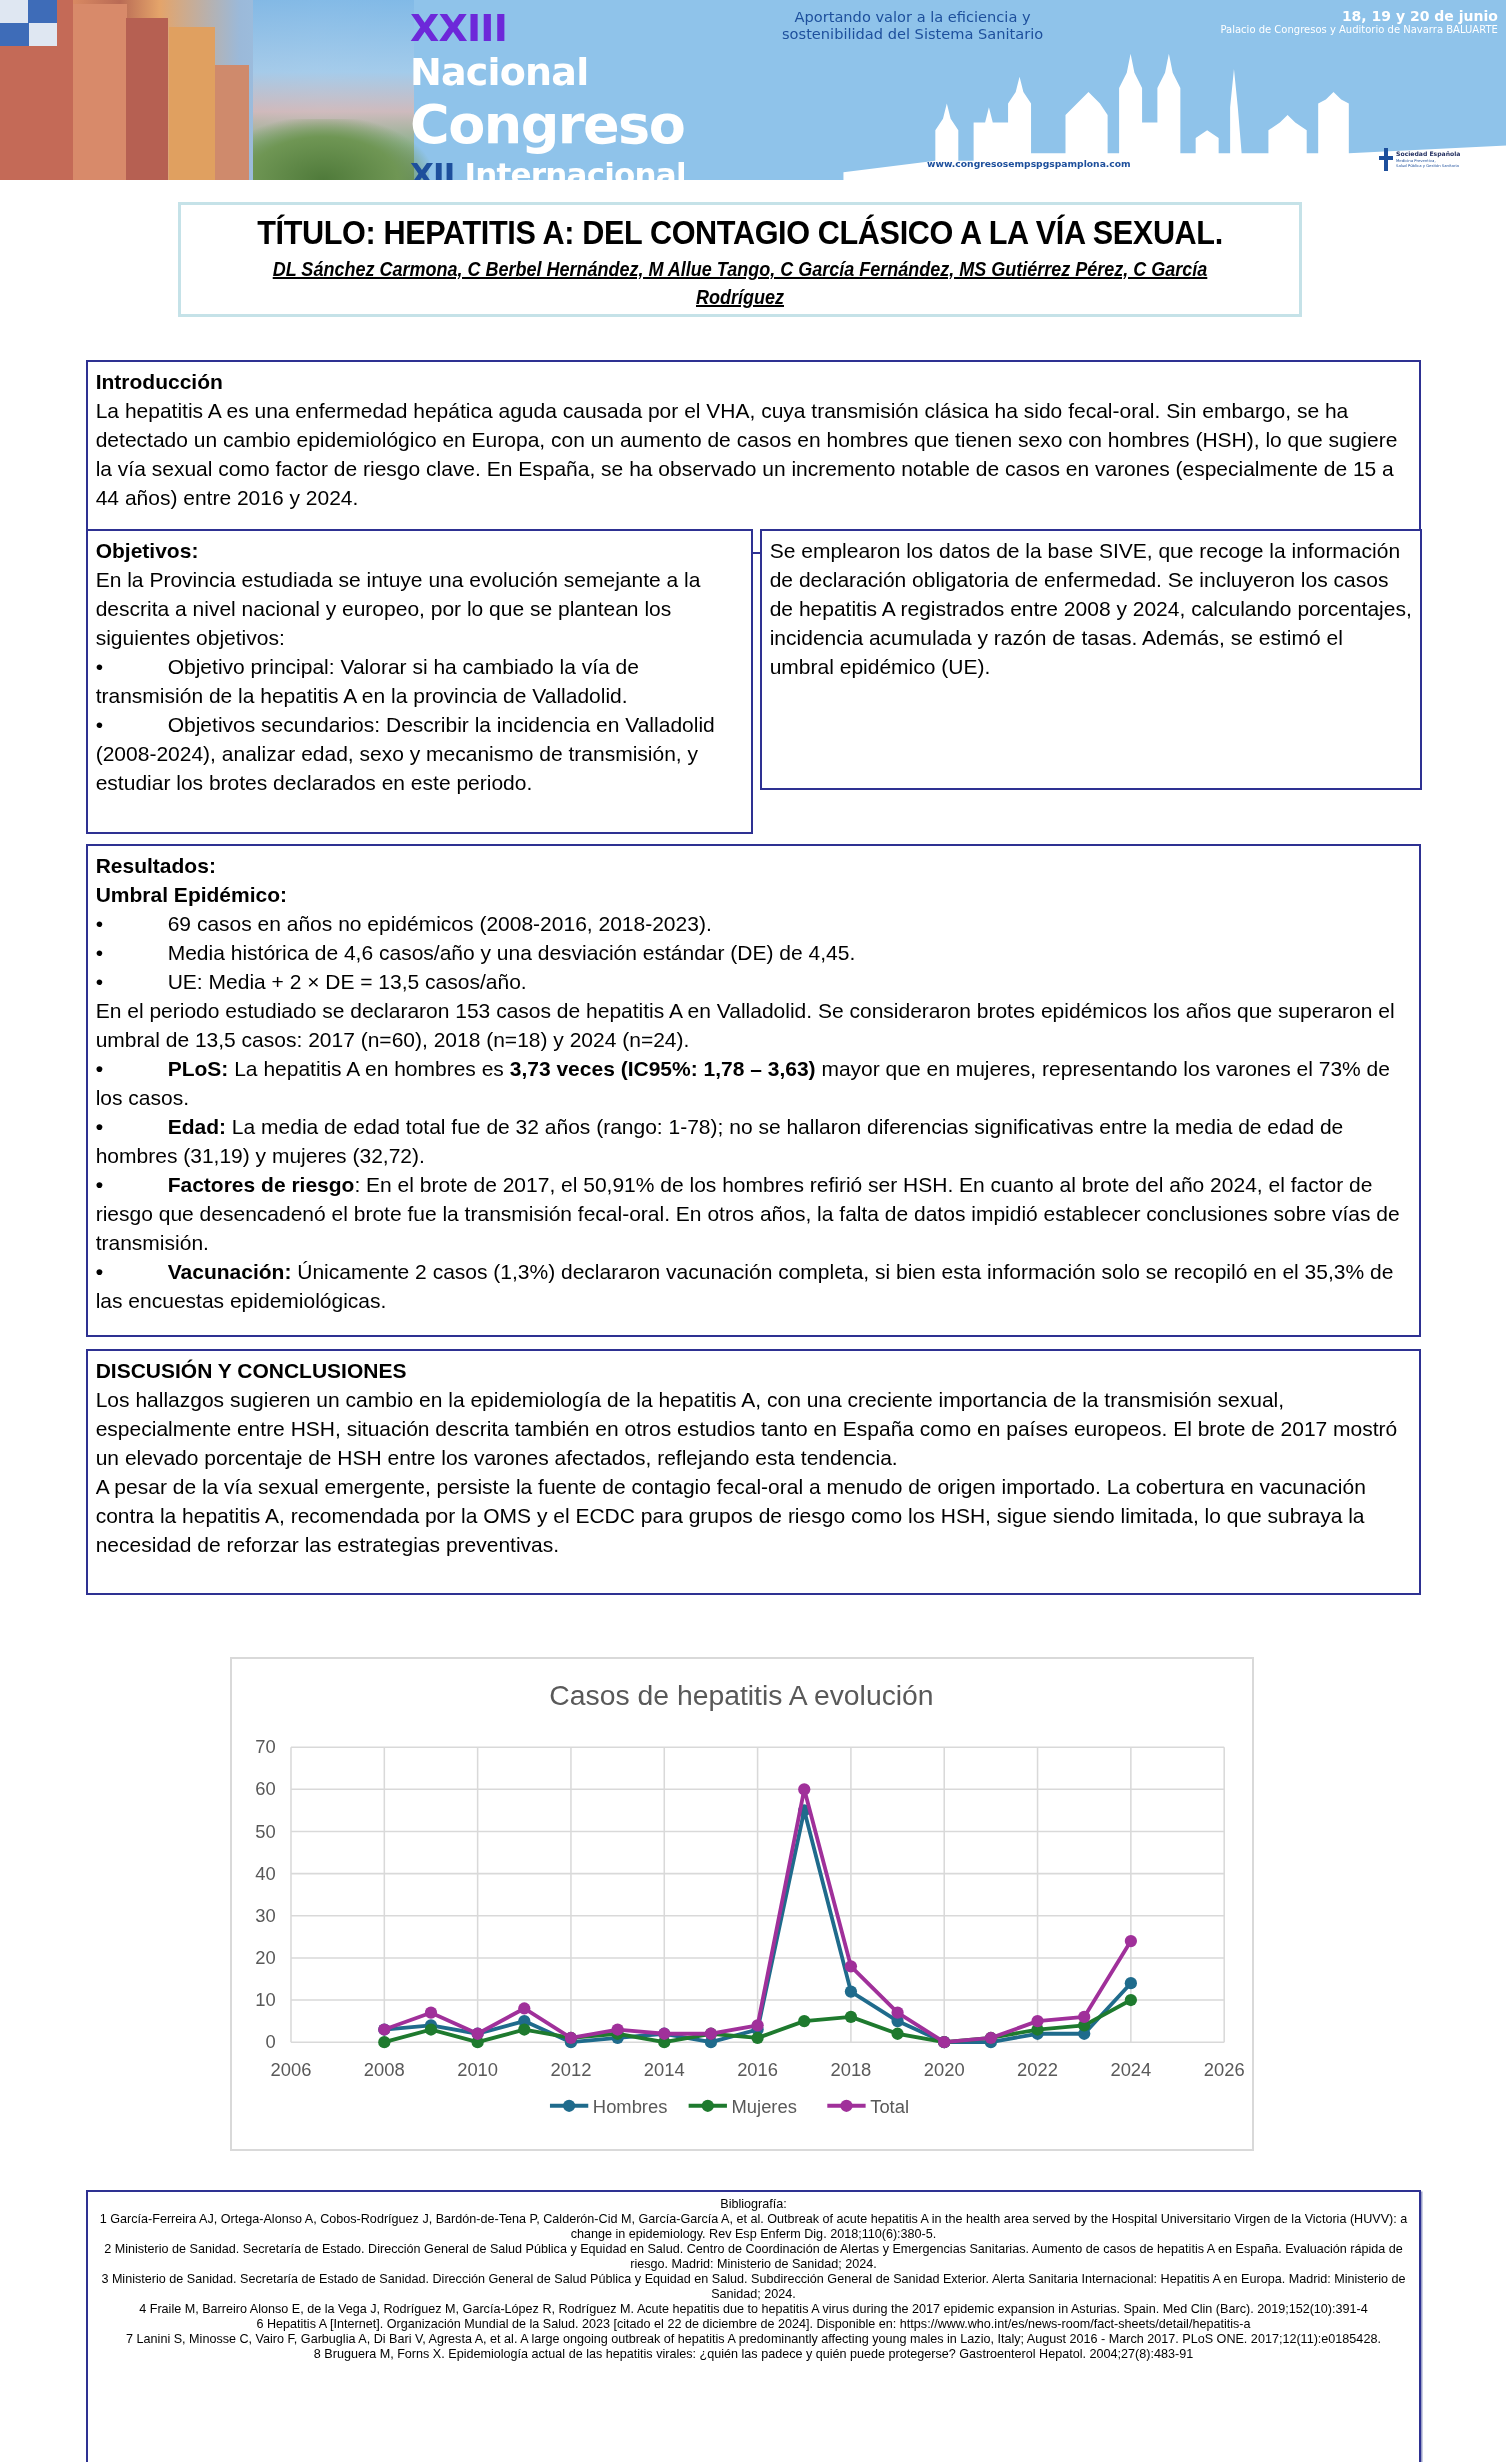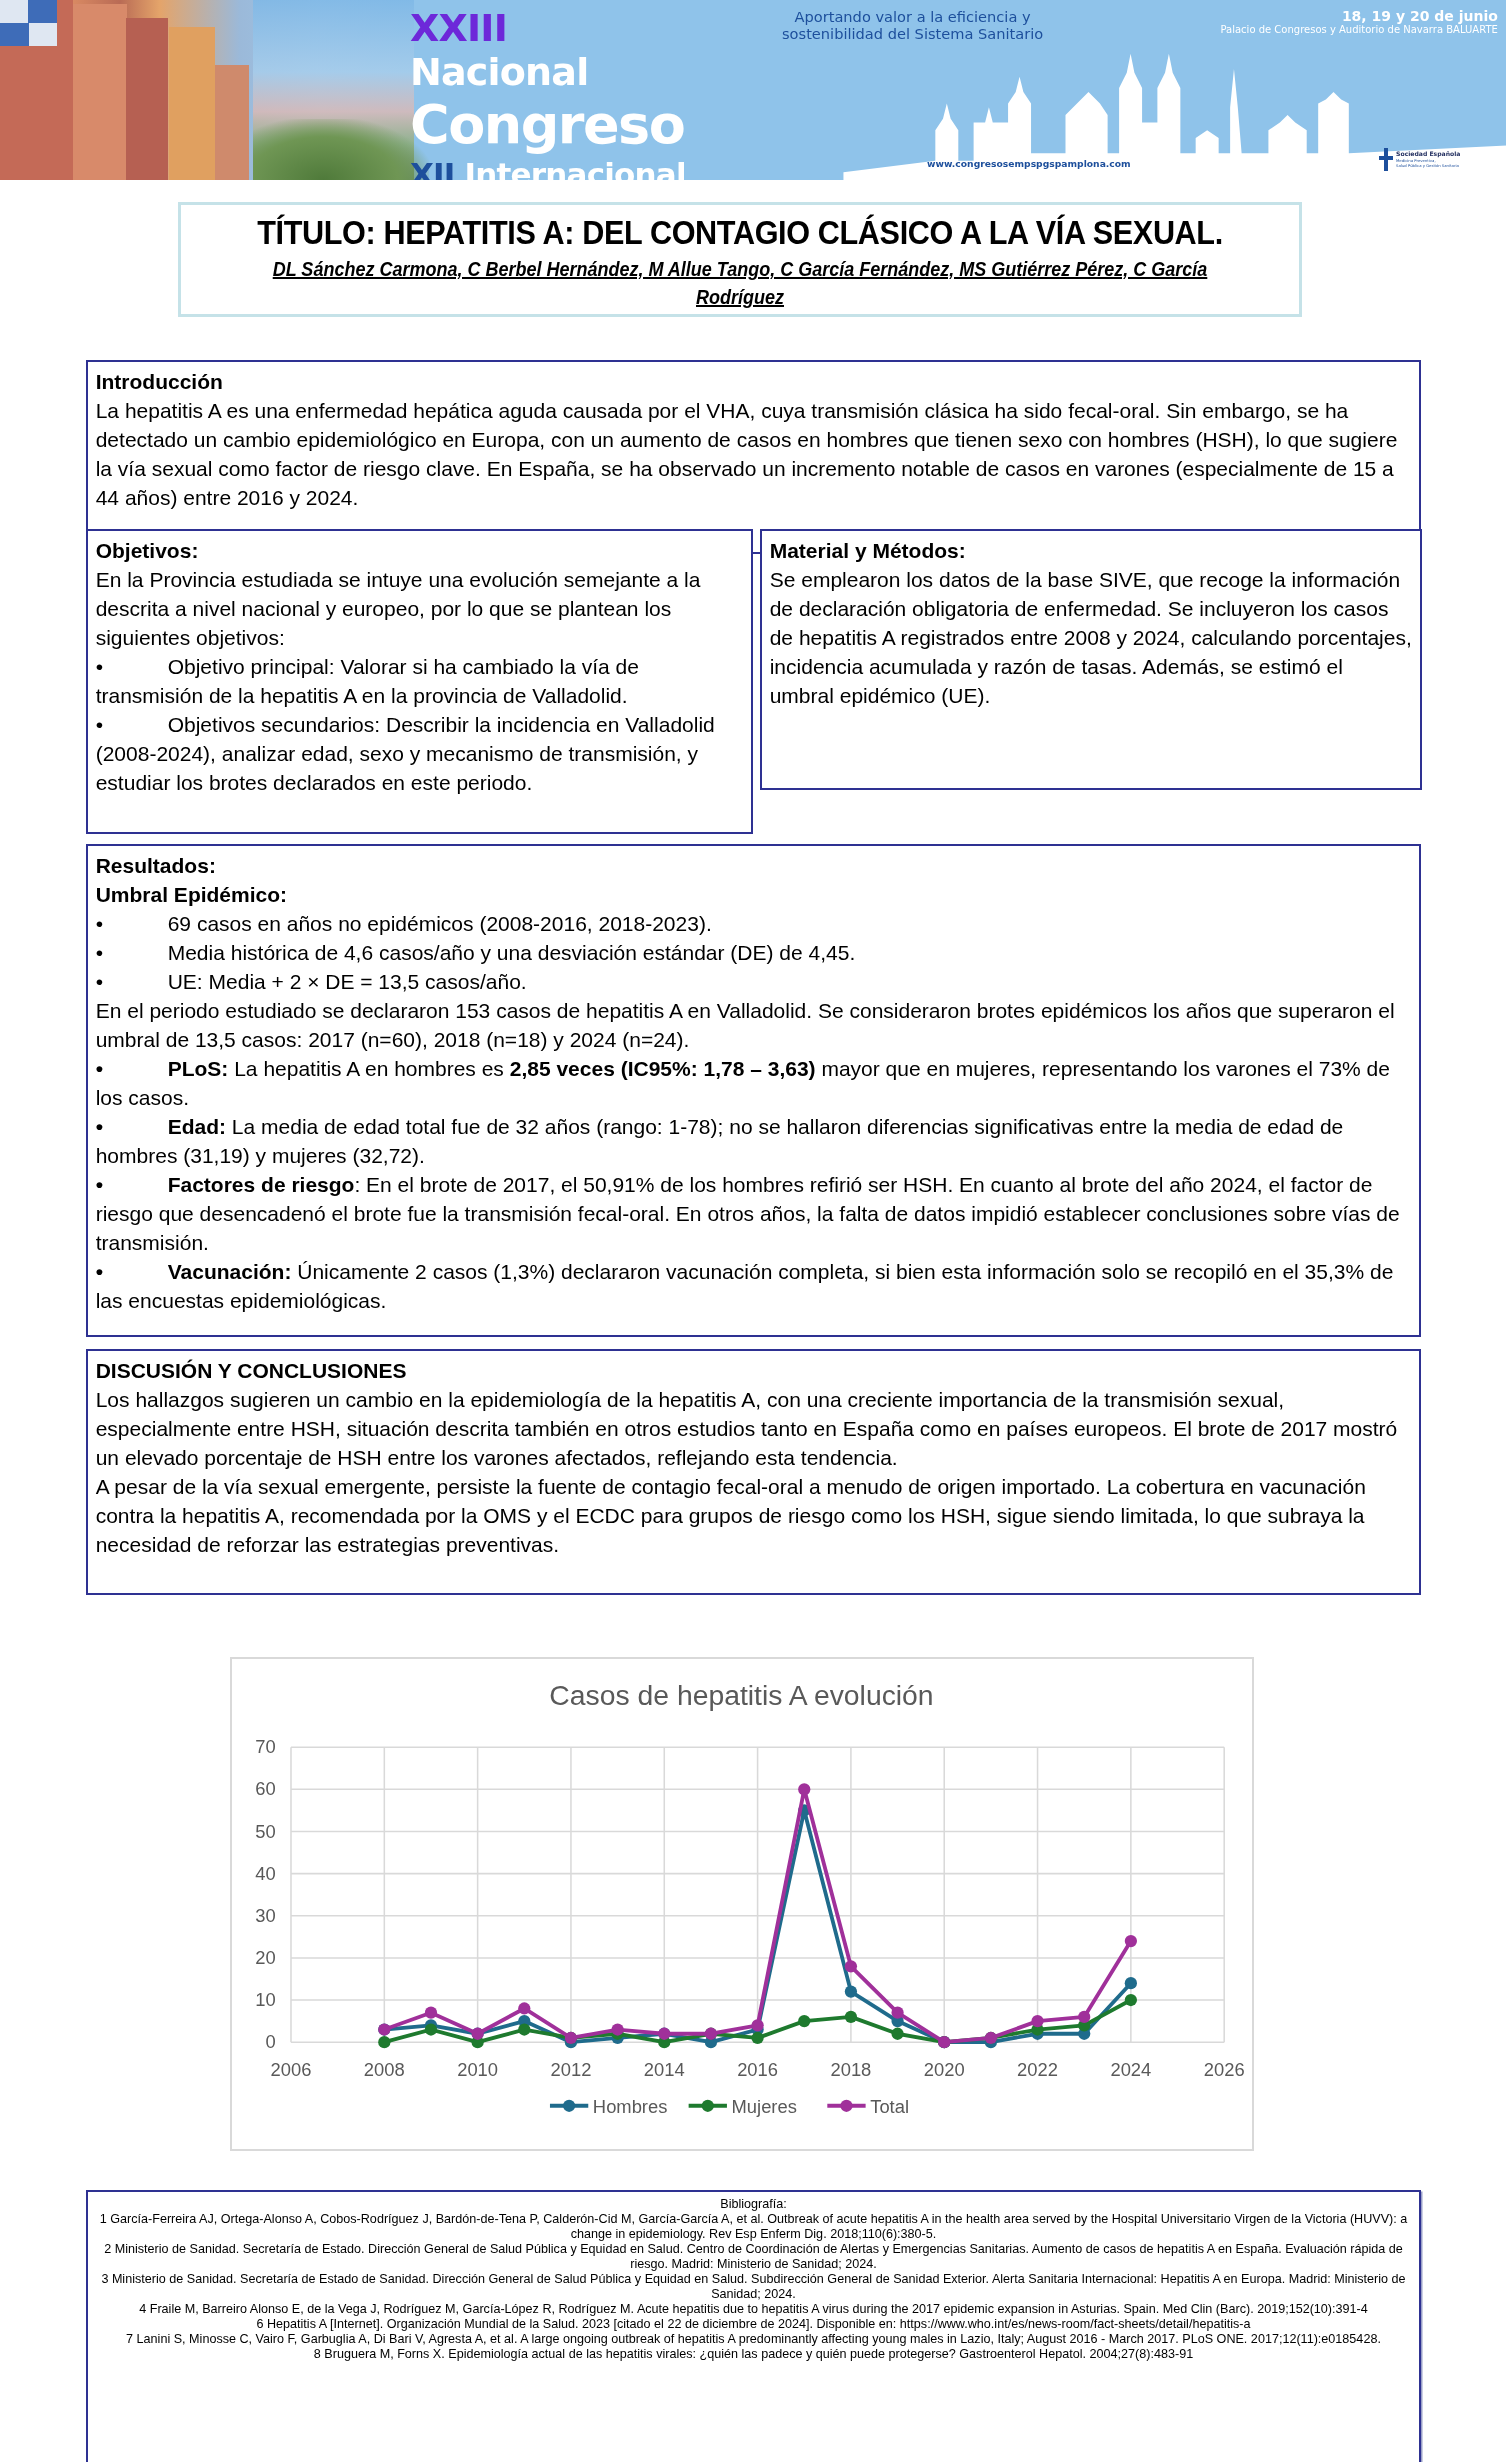--- a/index.html
+++ b/index.html
@@ -121,41 +121,40 @@
 </div>
 
 <div class="box obj">
   <h2>Objetivos:</h2>
   <p>En la Provincia estudiada se intuye una evolución semejante a la descrita a nivel nacional y europeo, por lo que se plantean los siguientes objetivos:</p>
   <p><span style="display:inline-block;width:72px">•</span><span>Objetivo principal: Valorar si ha cambiado la vía de transmisión de la hepatitis A en la provincia de Valladolid.</span></p>
   <p><span style="display:inline-block;width:72px">•</span><span>Objetivos secundarios: Describir la incidencia en Valladolid (2008-2024), analizar edad, sexo y mecanismo de transmisión, y estudiar los brotes declarados en este periodo.</span></p>
 </div>
 
 <div class="box met">
-  <h2>Material y Métodos:</h2>
   <p>Se emplearon los datos de la base SIVE, que recoge la información de declaración obligatoria de enfermedad. Se incluyeron los casos de hepatitis A registrados entre 2008 y 2024, calculando porcentajes, incidencia acumulada y razón de tasas. Además, se estimó el umbral epidémico (UE).</p>
 </div>
 
 <div class="box res">
   <h2>Resultados:</h2>
   <h2>Umbral Epidémico:</h2>
   <div class="bl">
       <span class="dot">•</span>
       <span>69 casos en años no epidémicos (2008-2016, 2018-2023).</span>
     </div>
   <div class="bl">
       <span class="dot">•</span>
       <span>Media histórica de 4,6 casos/año y una desviación estándar (DE) de 4,45.</span>
     </div>
   <div class="bl">
       <span class="dot">•</span>
       <span>UE: Media + 2 × DE = 13,5 casos/año.</span>
     </div>
   <p>En el periodo estudiado se declararon 153 casos de hepatitis A en Valladolid. Se consideraron brotes epidémicos los años que superaron el umbral de 13,5 casos: 2017 (n=60), 2018 (n=18) y 2024 (n=24).</p>
-  <p><b style="display:inline-block;width:72px">•</b><b>PLoS:</b><span> La hepatitis A en hombres es </span><b>2,85 veces (IC95%: 1,78 – 3,63)</b><span> mayor que en mujeres, representando los varones el 73% de los casos.</span></p>
+  <p><b style="display:inline-block;width:72px">•</b><b>PLoS:</b><span> La hepatitis A en hombres es </span><b>3,73 veces (IC95%: 1,78 – 3,63)</b><span> mayor que en mujeres, representando los varones el 73% de los casos.</span></p>
   <p><b style="display:inline-block;width:72px">•</b><b>Edad:</b><span> La media de edad total fue de 32 años (rango: 1-78); no se hallaron diferencias significativas entre la media de edad de hombres (31,19) y mujeres (32,72).</span></p>
   <p><b style="display:inline-block;width:72px">•</b><b>Factores de riesgo</b><span>: En el brote de 2017, el 50,91% de los hombres refirió ser HSH. En cuanto al brote del año 2024, el factor de riesgo que desencadenó el brote fue la transmisión fecal-oral. En otros años, la falta de datos impidió establecer conclusiones sobre vías de transmisión.</span></p>
   <p><b style="display:inline-block;width:72px">•</b><b>Vacunación:</b><span> Únicamente 2 casos (1,3%) declararon vacunación completa, si bien esta información solo se recopiló en el 35,3% de las encuestas epidemiológicas.</span></p>
 </div>
 
 <div class="box disc">
   <h2>DISCUSIÓN Y CONCLUSIONES</h2>
   <p>Los hallazgos sugieren un cambio en la epidemiología de la hepatitis A, con una creciente importancia de la transmisión sexual, especialmente entre HSH, situación descrita también en otros estudios tanto en España como en países europeos. El brote de 2017 mostró un elevado porcentaje de HSH entre los varones afectados, reflejando esta tendencia.</p>
   <p>A pesar de la vía sexual emergente, persiste la fuente de contagio fecal-oral a menudo de origen importado. La cobertura en vacunación contra la hepatitis A, recomendada por la OMS y el ECDC para grupos de riesgo como los HSH, sigue siendo limitada, lo que subraya la necesidad de reforzar las estrategias preventivas.</p>
 </div>

